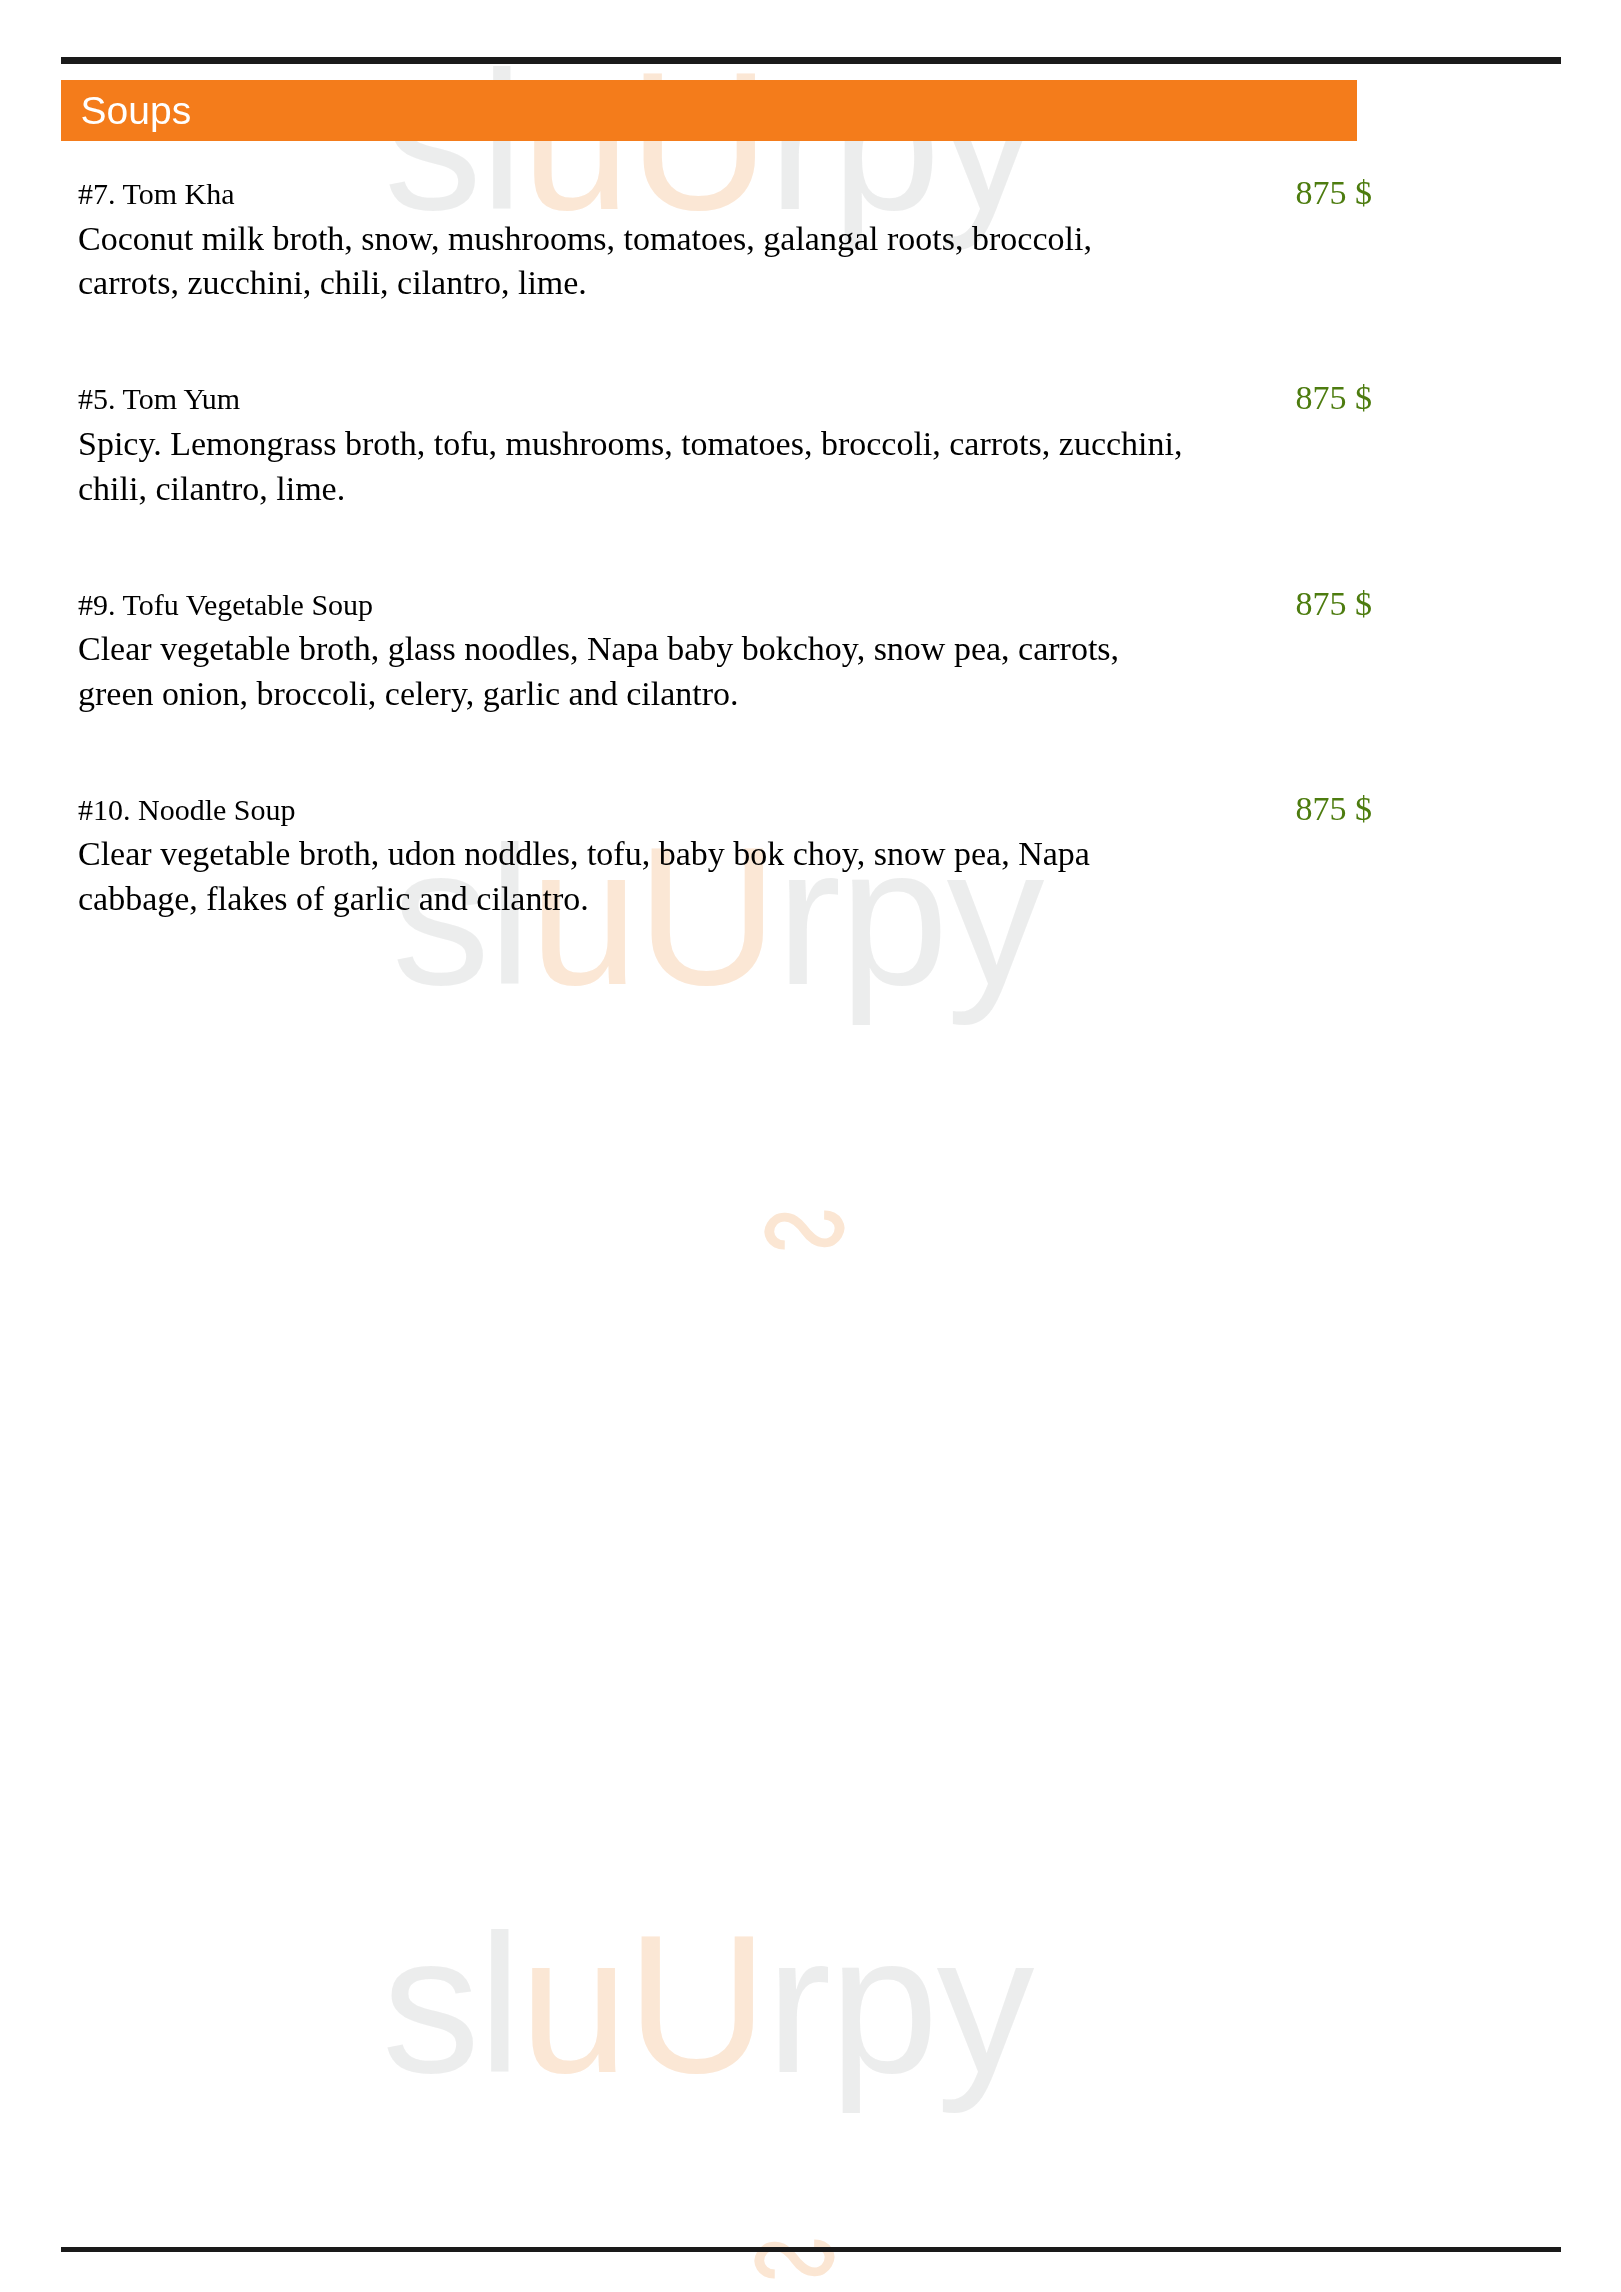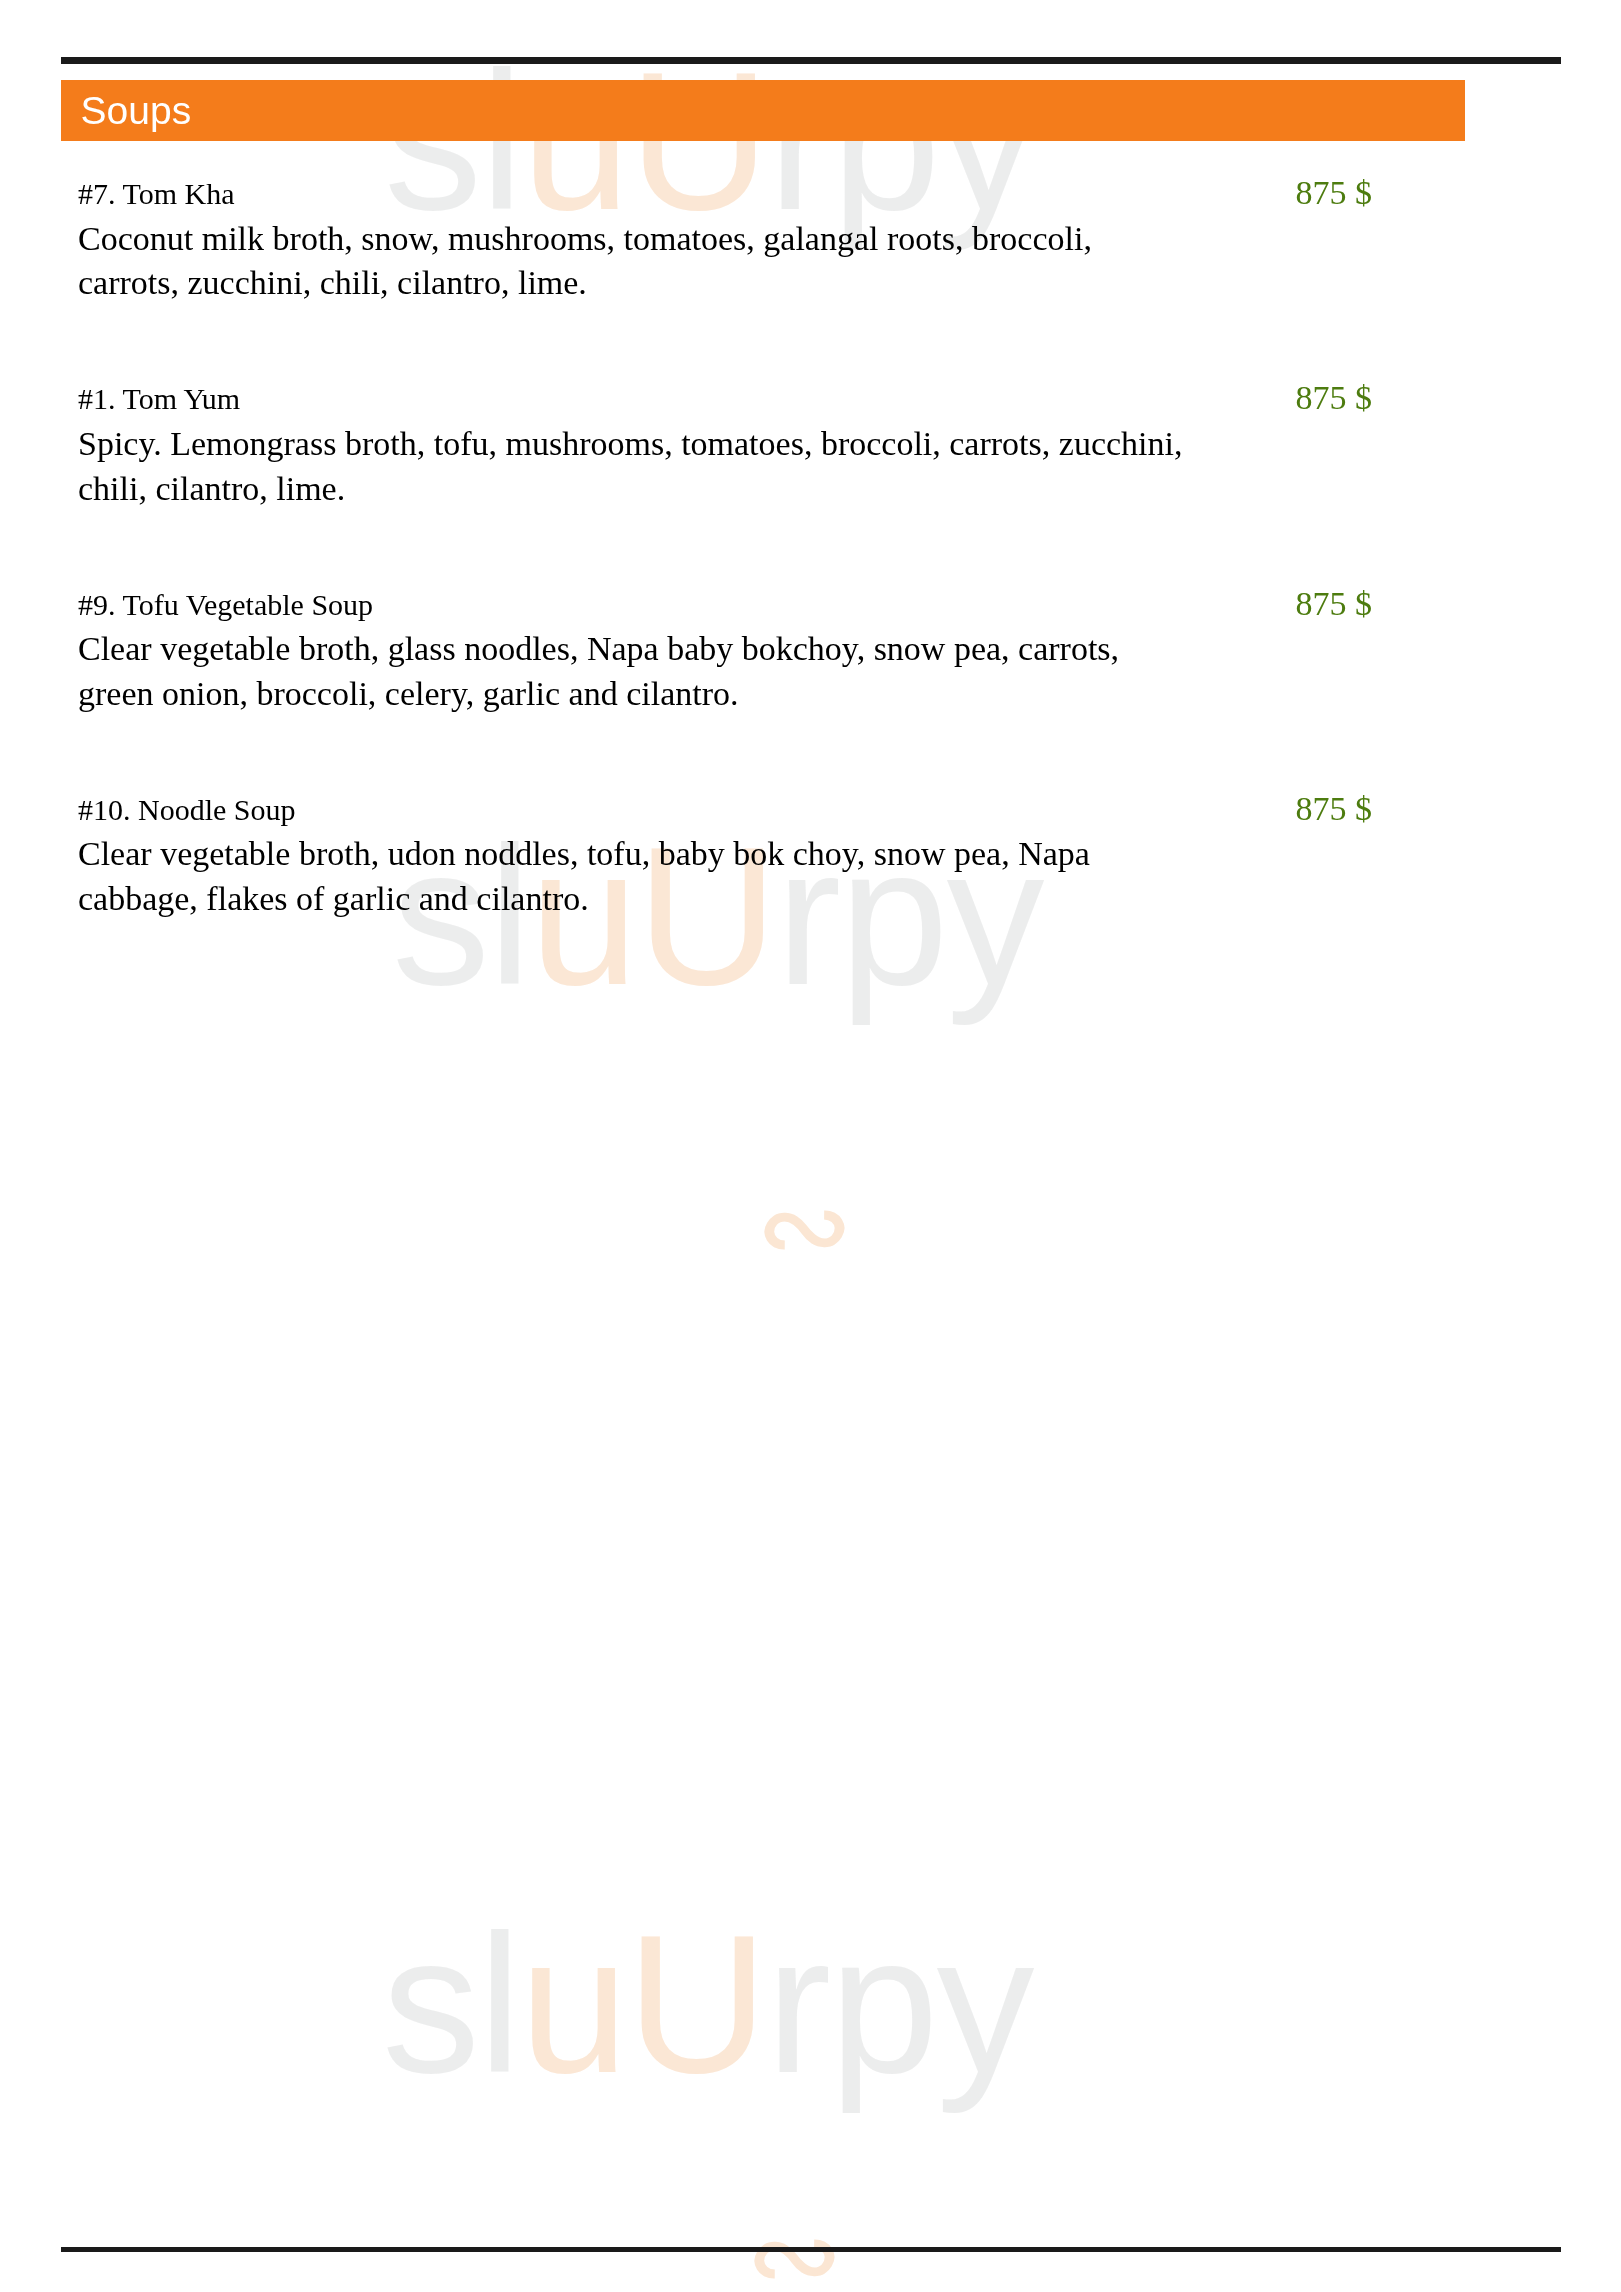--- a/index.html
+++ b/index.html
@@ -84,21 +84,21 @@
     font-family: "Liberation Sans", sans-serif;
     color: #fbe6d3;
     font-size: 118px;
   }
 
   
   .section-bar {
     position: absolute;
     left: 61px;
     top: 80px;
-    width: 1404px;
+    width: 1296px;
     height: 61px;
     background: #f57f17;
     background: #f47c1b;
     display: flex;
     align-items: center;
   }
   .section-bar .title {
     color: #ffffff;
     font-family: "Liberation Sans", sans-serif;
     font-size: 39px;
@@ -167,21 +167,21 @@
     <div class="menu-item">
       <div class="item-head">
         <div class="item-name">#7. Tom Kha</div>
         <div class="item-price">875 $</div>
       </div>
       <div class="item-desc">Coconut milk broth, snow, mushrooms, tomatoes, galangal roots, broccoli, carrots, zucchini, chili, cilantro, lime.</div>
     </div>
 
     <div class="menu-item">
       <div class="item-head">
-        <div class="item-name">#1. Tom Yum</div>
+        <div class="item-name">#5. Tom Yum</div>
         <div class="item-price">875 $</div>
       </div>
       <div class="item-desc">Spicy. Lemongrass broth, tofu, mushrooms, tomatoes, broccoli, carrots, zucchini, chili, cilantro, lime.</div>
     </div>
 
     <div class="menu-item">
       <div class="item-head">
         <div class="item-name">#9. Tofu Vegetable Soup</div>
         <div class="item-price">875 $</div>
       </div>

